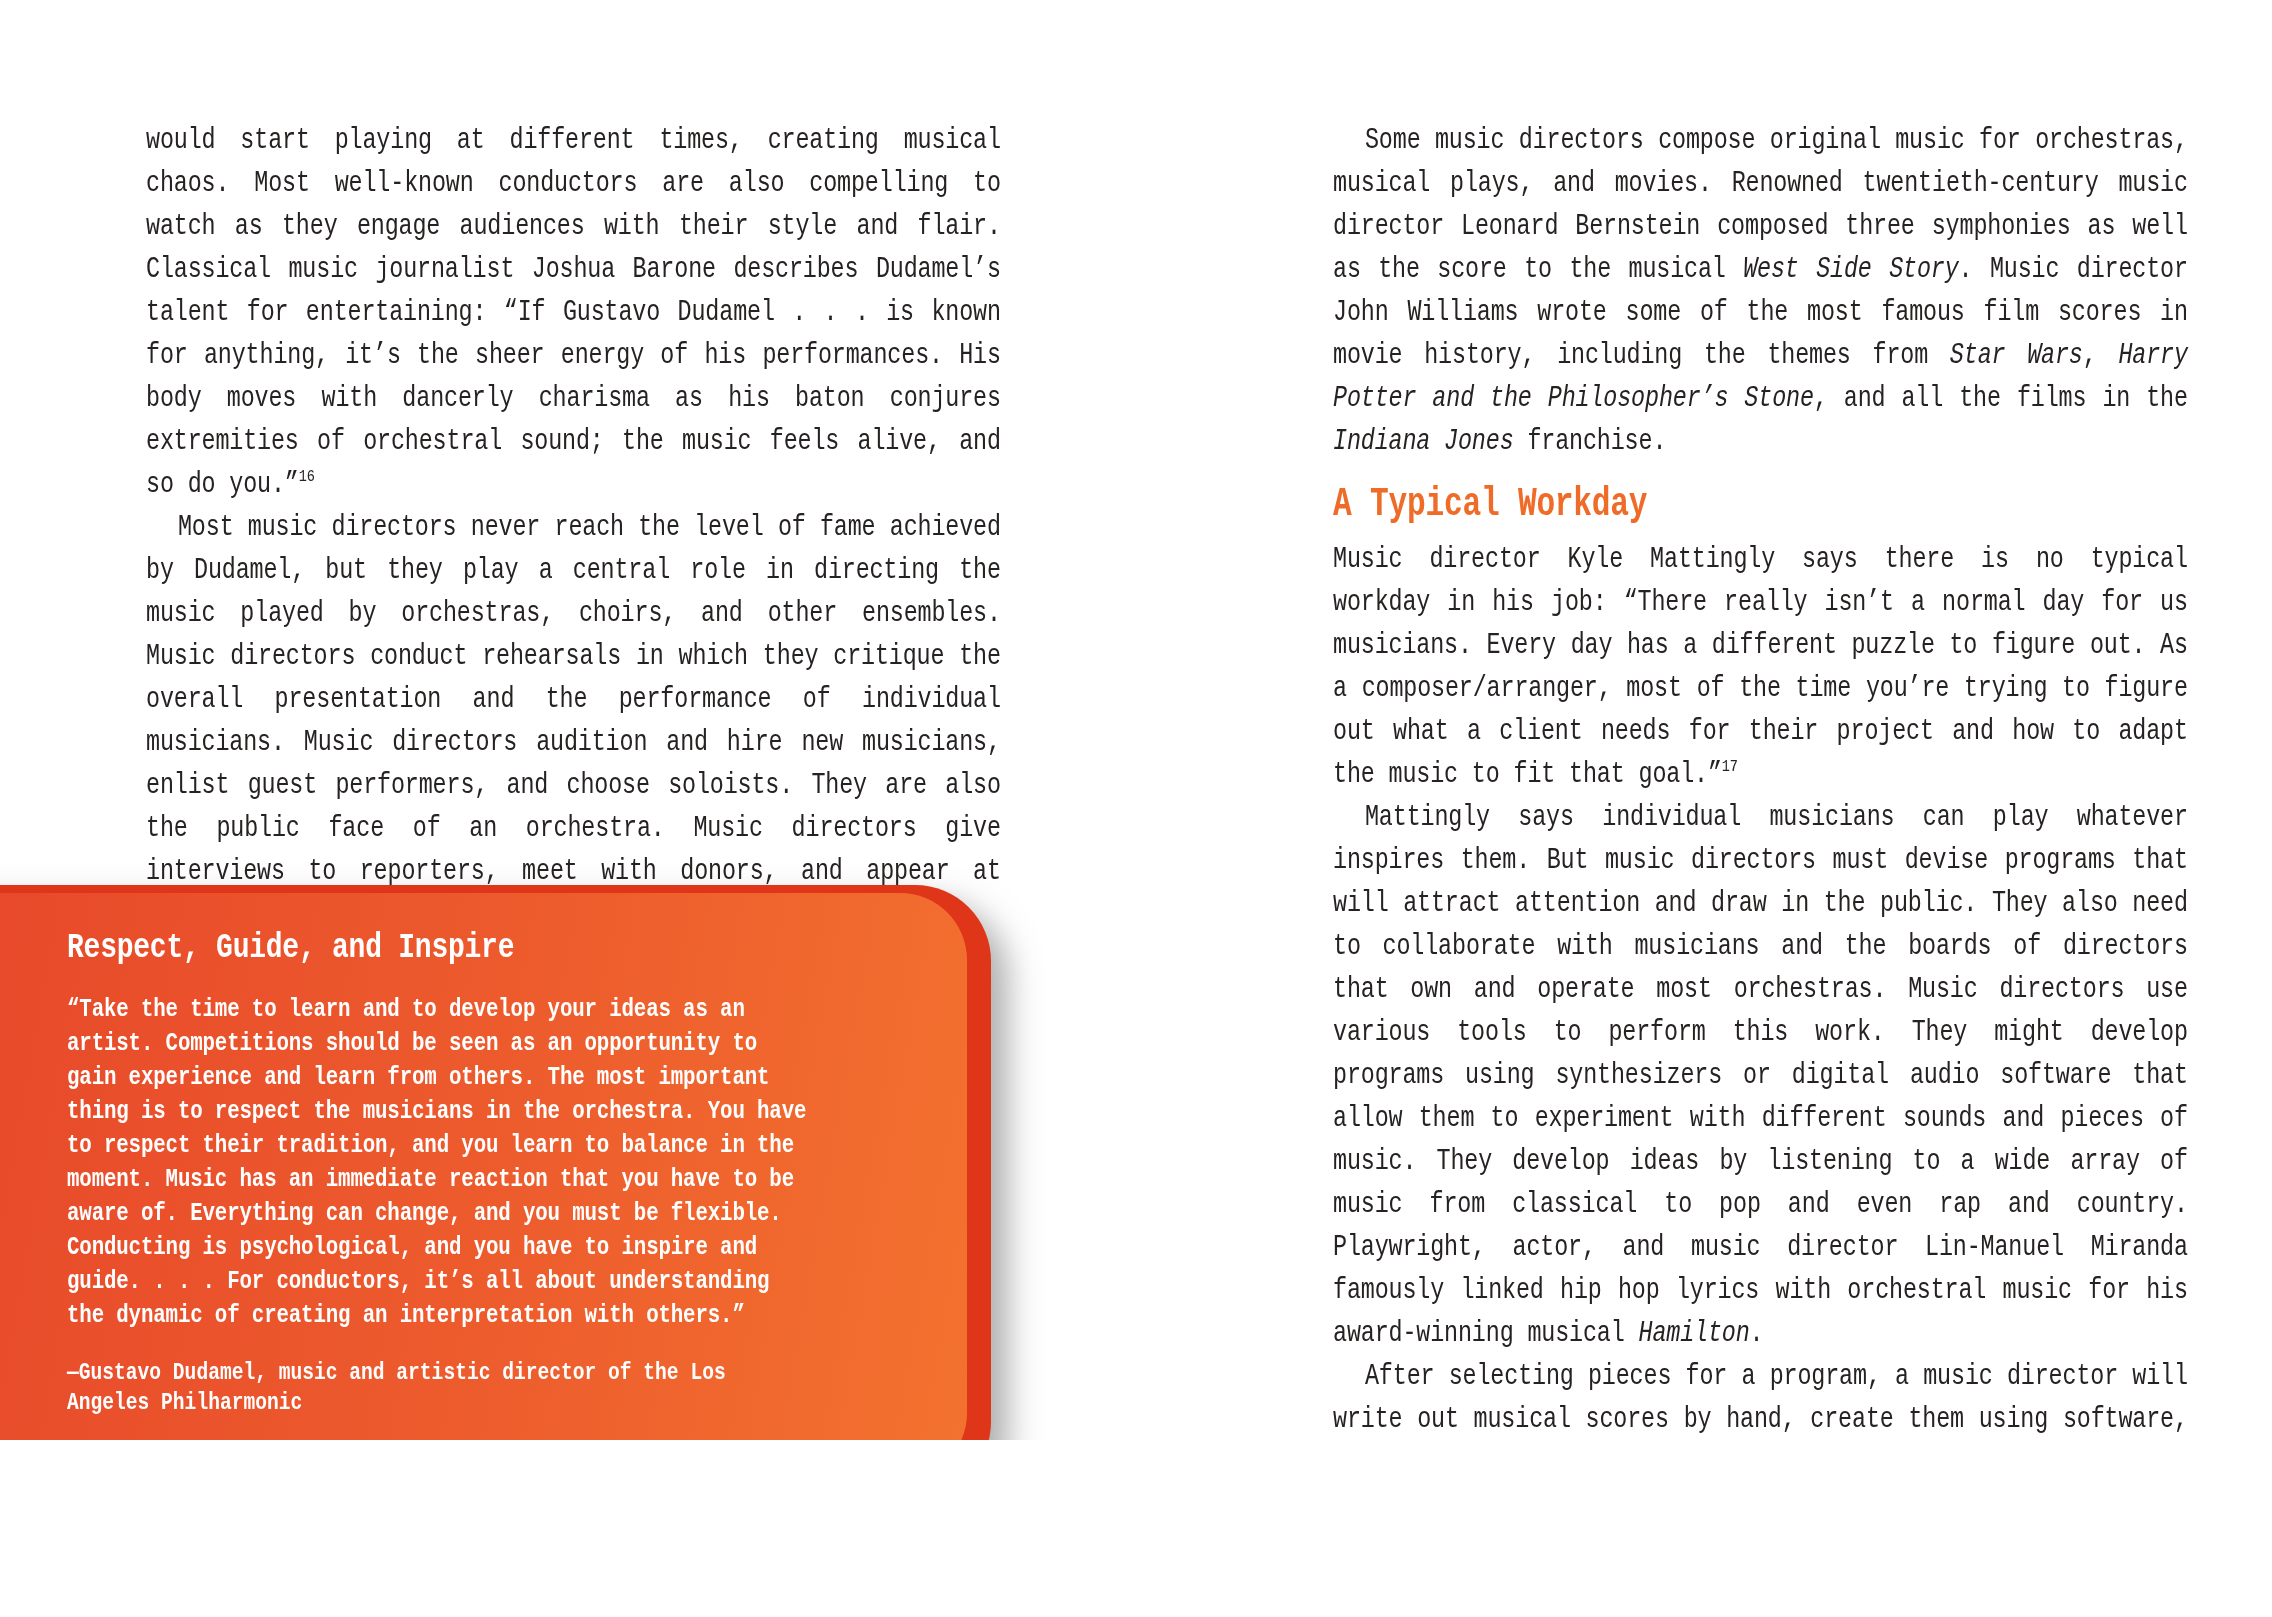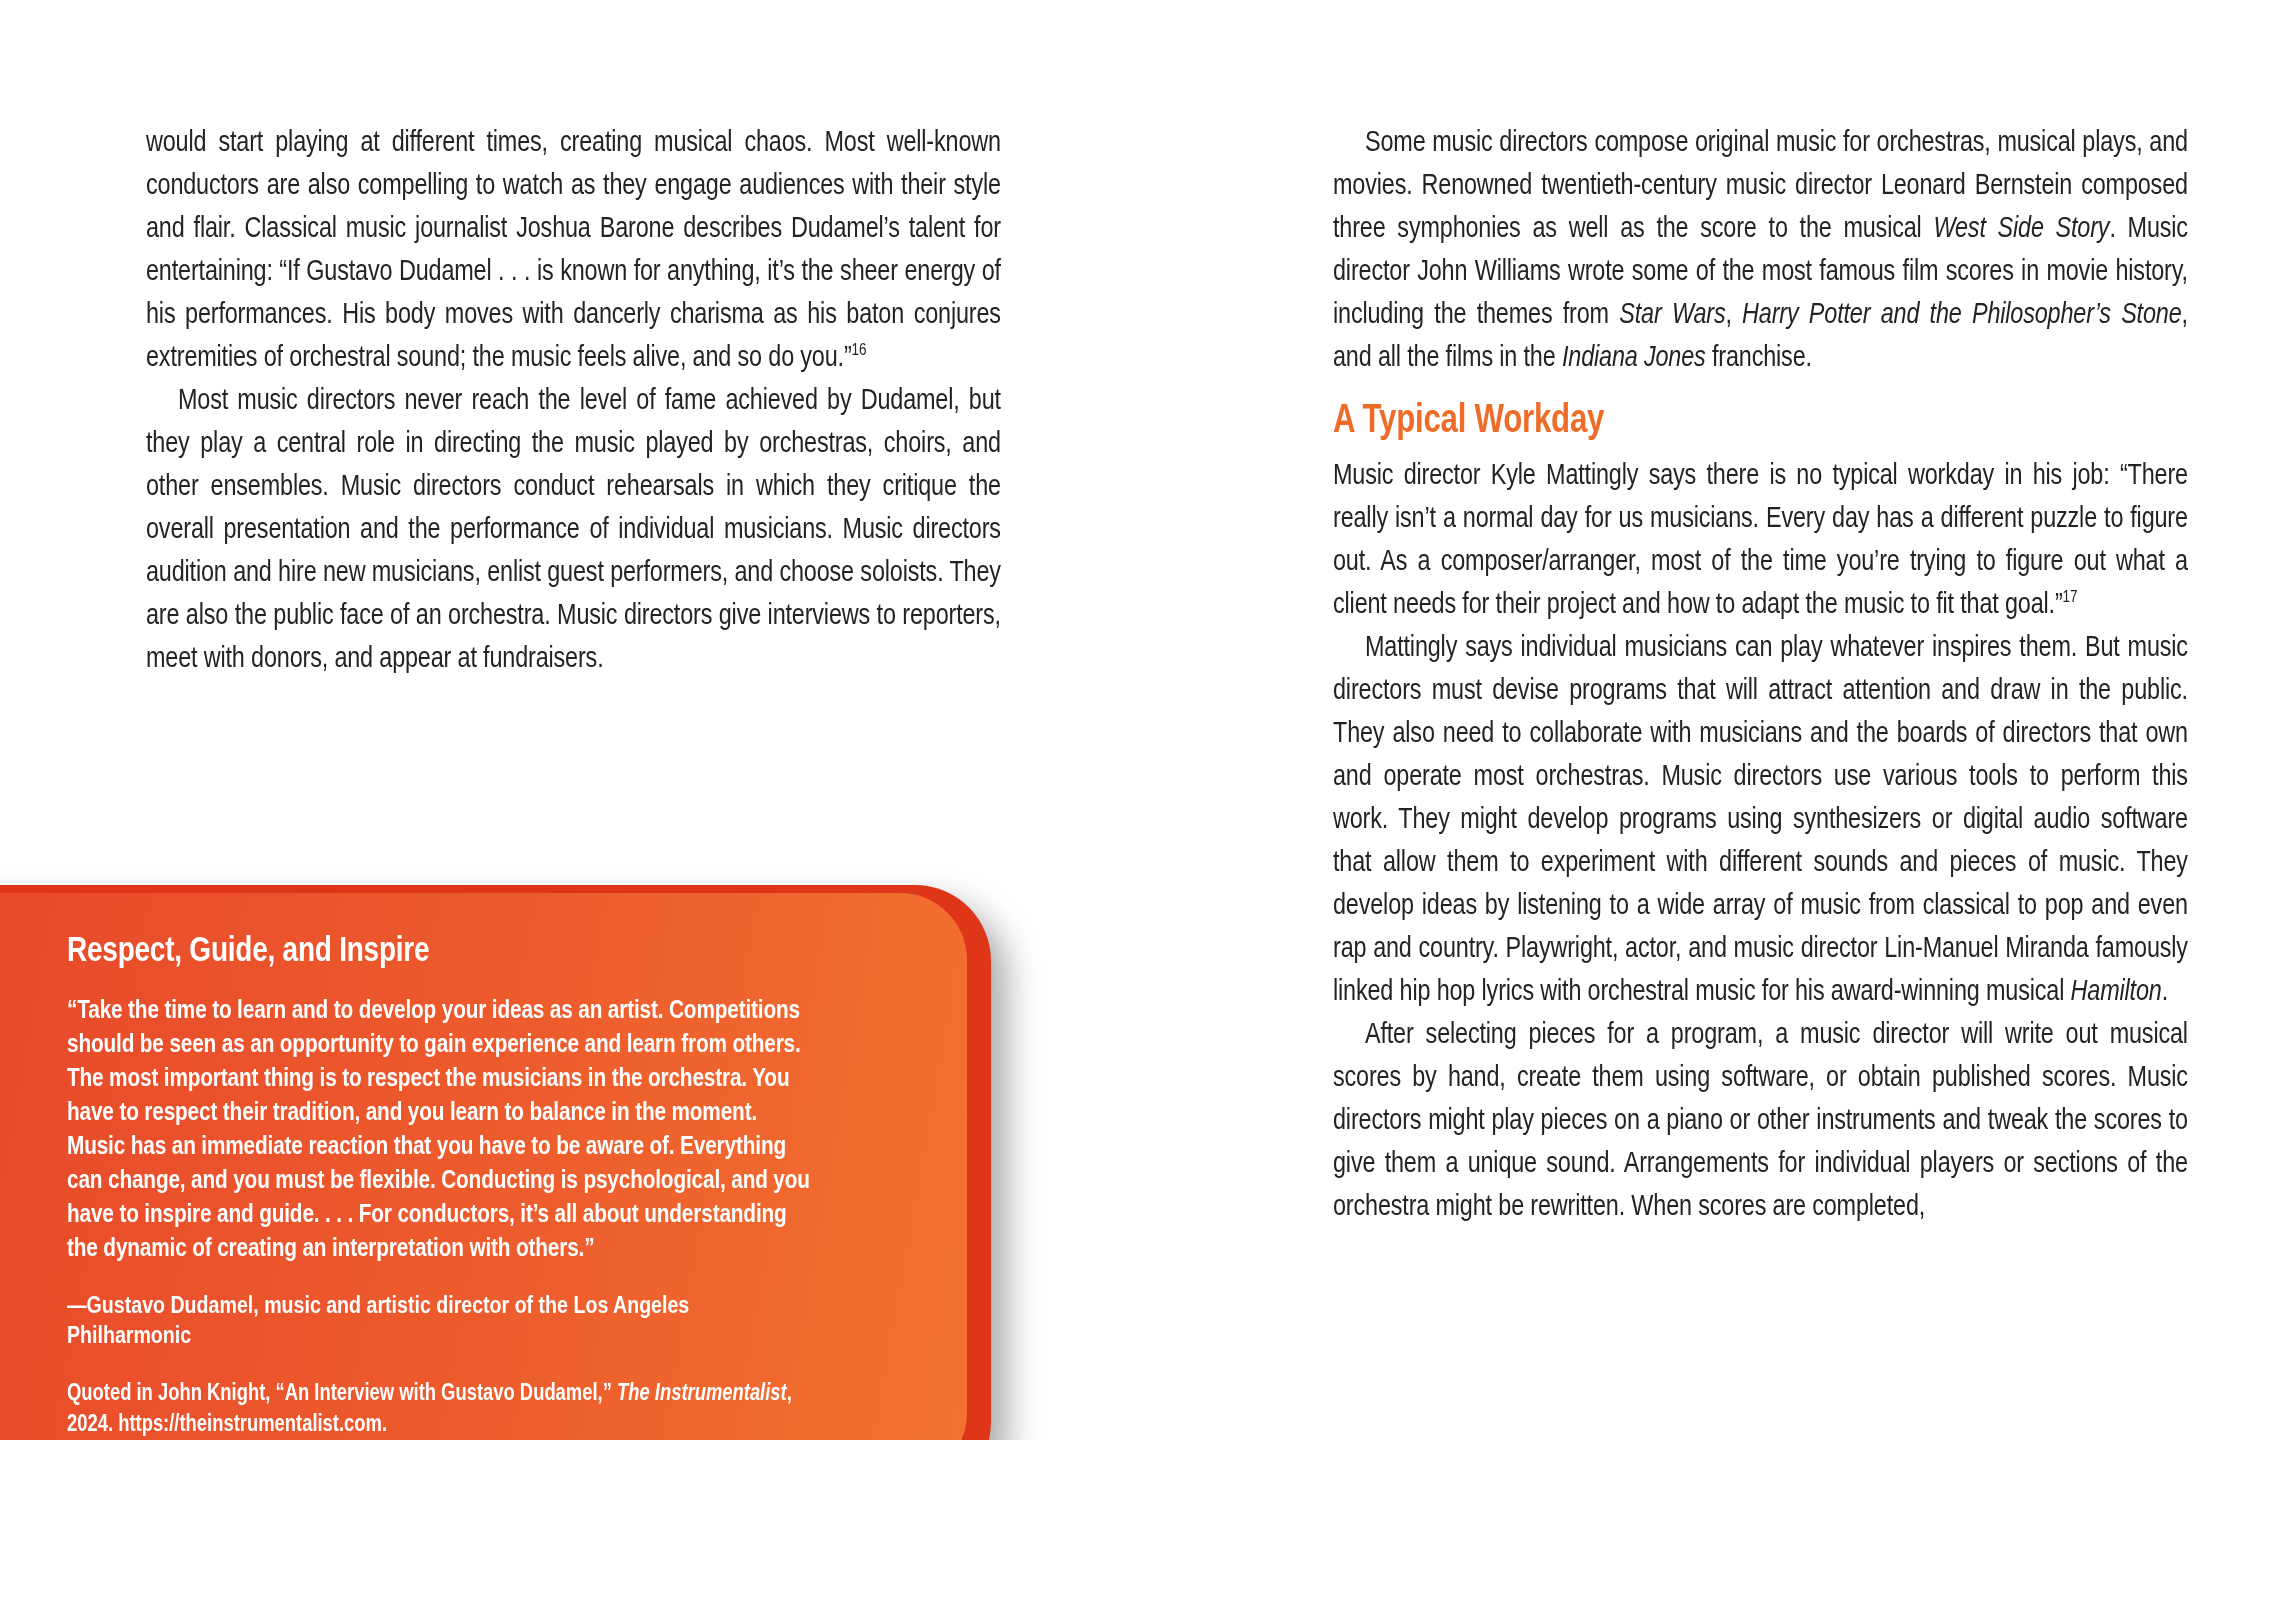--- a/index.html
+++ b/index.html
@@ -11,21 +11,21 @@
     --sidebar_grad_end:#f3722f;
     --sidebar_text:#ffffff;
     --page_bg:#ffffff;
   }
   html,body{margin:0;padding:0;background:#fff;}
   .spread{
     position:relative;
     width:2273px;height:1440px;
     background:var(--page_bg);
     overflow:hidden;
-    font-family:Liberation Sans, sans-serif;
+    font-family:Liberation Mono, monospace;
     color:var(--text);
   }
   
   .col{
     position:absolute;
     top:119px;
     width:1096px;
     transform:scaleX(0.78);
     transform-origin:0 0;
     font-size:30px;

